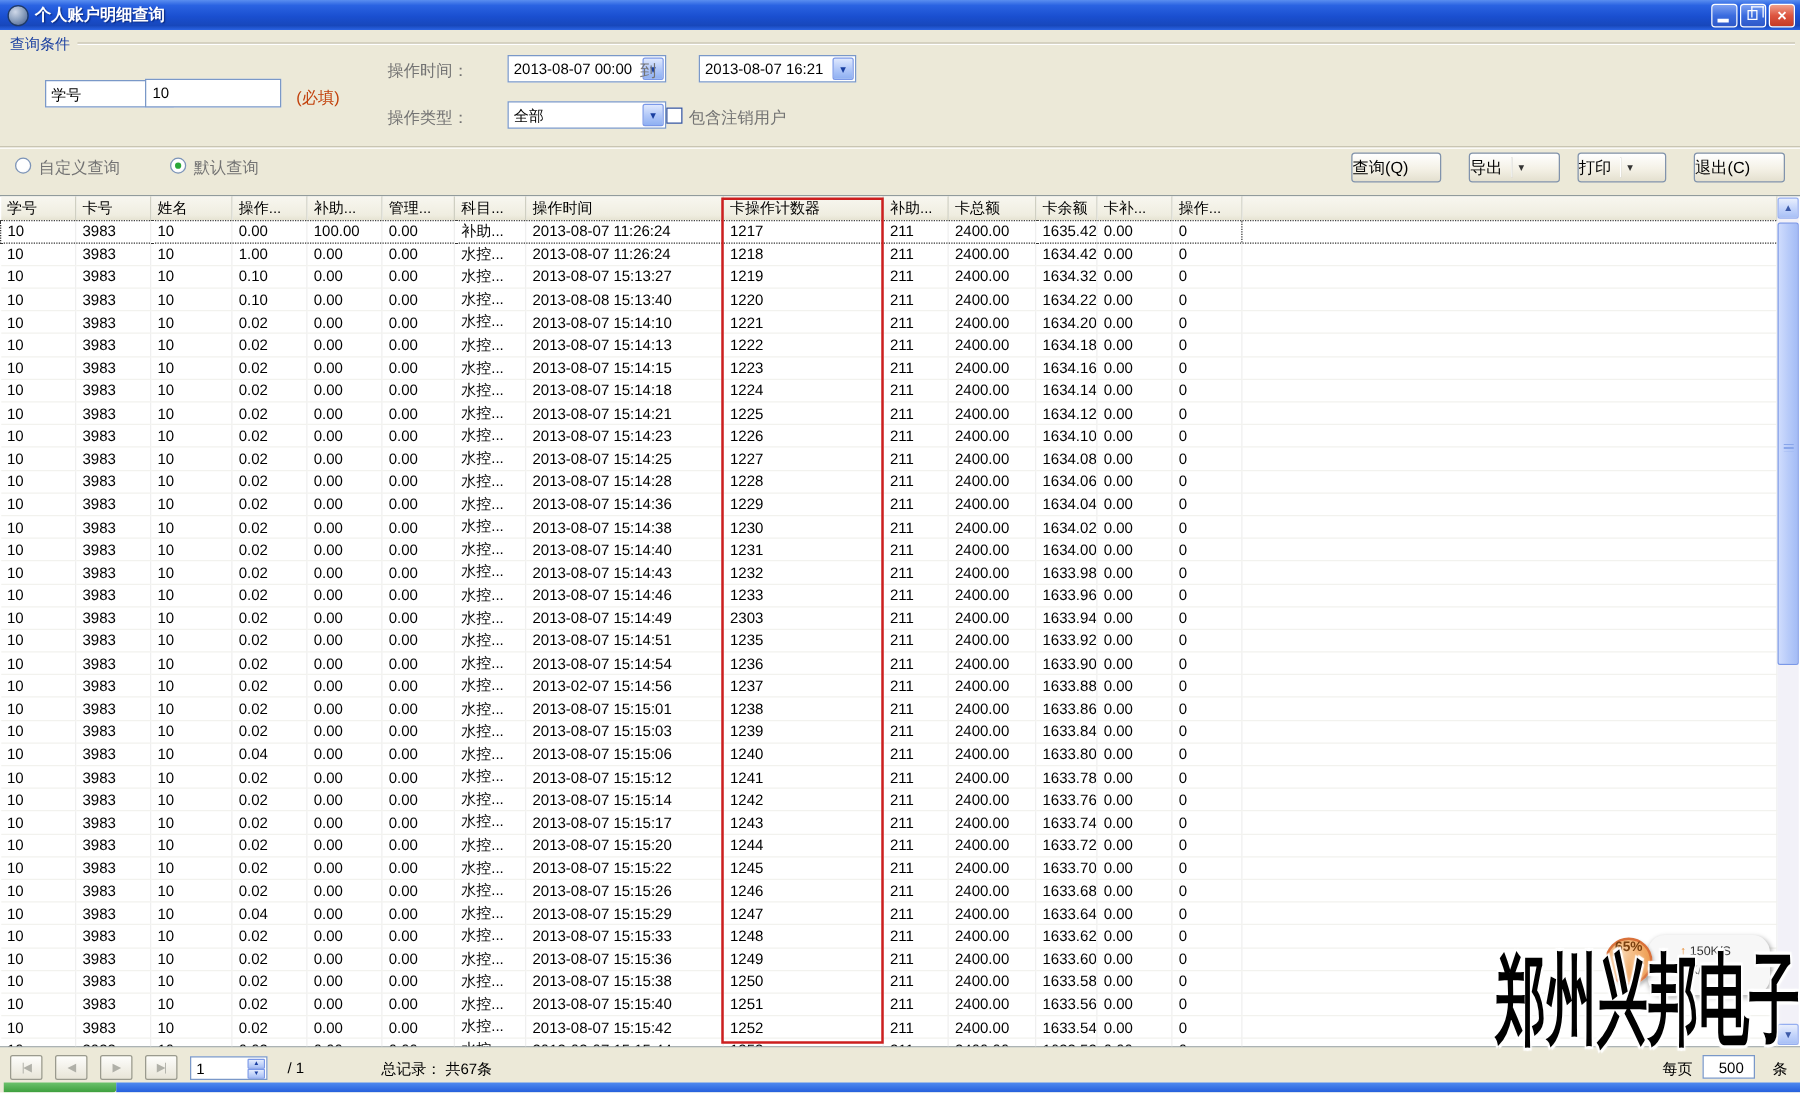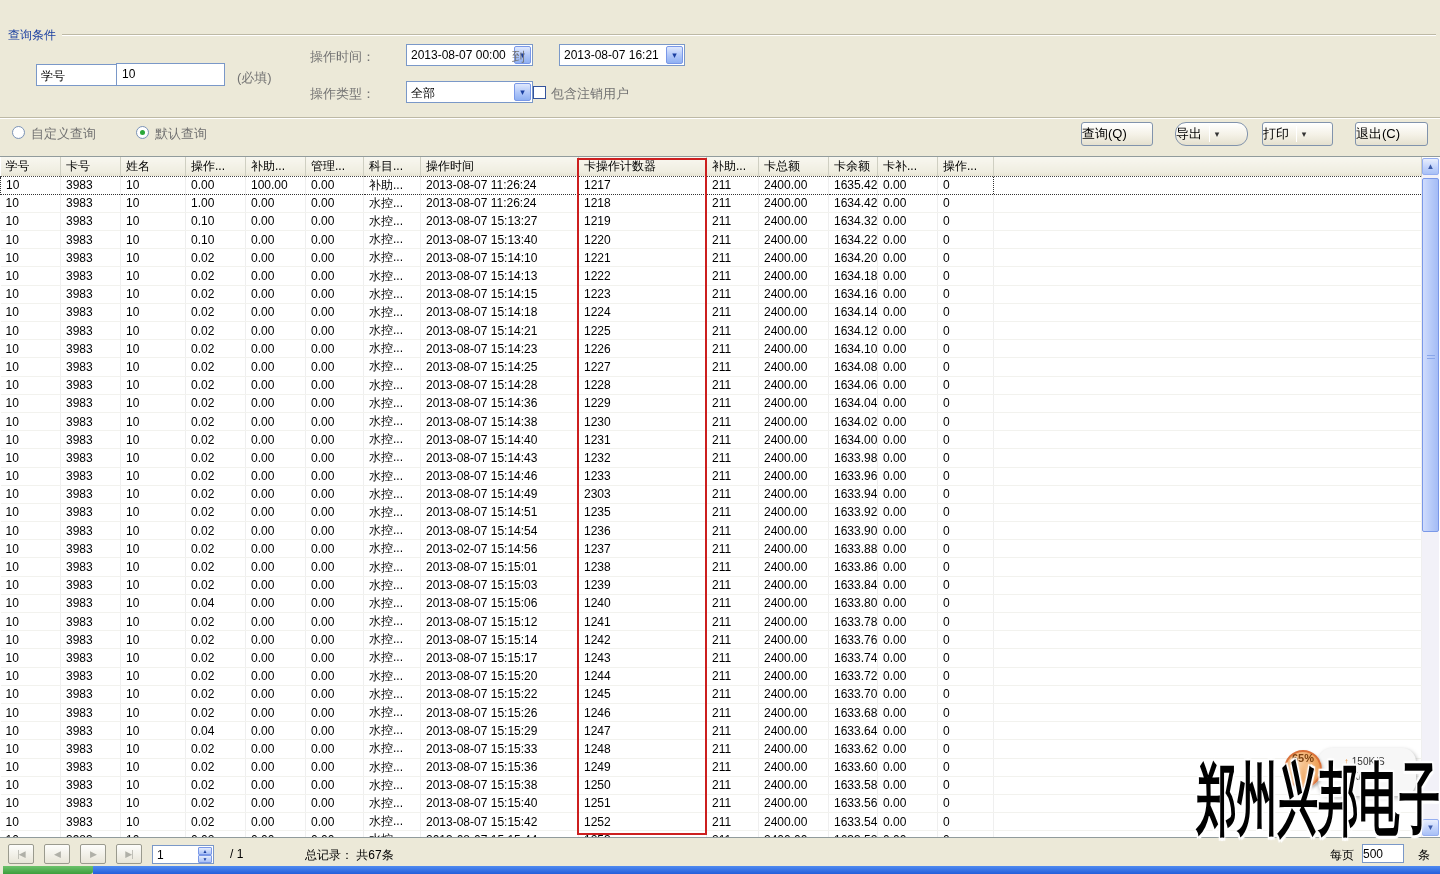--- a/index.html
+++ b/index.html
@@ -24,21 +24,21 @@
   .glyph-restore { position:absolute; left:5px; top:4px; width:8px; height:8px; border:1px solid #fff; background:transparent; }
   .glyph-restore:before { content:""; position:absolute; left:2px; top:-4px; width:8px; height:8px; border:1px solid #fff; border-bottom:none; }
   .glyph-close { color:#fff; font-size:13px; font-weight:bold; line-height:1; }
 
   
   .query-panel { position:absolute; left:0; top:24px; width:1440px; height:132px; background:#ece9d8; }
   .section-label { position:absolute; left:8px; top:3px; color:#1a3fa0; font-size:12px; }
   .groove { position:absolute; left:62px; right:4px; top:10px; height:2px;
     border-top:1px solid #bdb9a5; border-bottom:1px solid #fff; }
   .lbl { position:absolute; font-size:13px; color:#737373; }
-  .red { color:#737373; }
+  .red { color:#c2410c; }
   .combo { position:absolute; height:22px; background:#fff; border:1px solid #7a98c8; display:flex;margin-left:28px; }
   .combo .cval { flex:1; font-size:12px; padding:3px 4px; white-space:nowrap; overflow:hidden; }
   .combo .carrow { width:17px; flex:none; margin:1px; border:1px solid #7a98e8; border-radius:2px;
     background:linear-gradient(180deg,#dfe8fd 0%,#afc6f8 55%,#8fb0f2 100%);
     color:#1a3fa0; font-size:9px; display:flex; align-items:center; justify-content:center; }
   .txtinput { position:absolute; height:23px; background:#fff; border:1px solid #7a98c8;
     font-size:12px; padding:3px 5px; font-family:inherit; }
   .cb { position:absolute; width:13px; height:13px; background:#fff; border:1px solid #33539c; }
   .radio { position:absolute; width:13px; height:13px; border-radius:50%;
     border:1px solid #7c94b8; background:radial-gradient(circle at 40% 35%,#fff 60%,#dfe4ec 100%); }
@@ -80,21 +80,21 @@
   .statusbar { position:absolute; left:0; top:838px; width:1440px; height:28px; background:#ece9d8; }
   .navbtn { position:absolute; top:6px; width:26px; height:20px; border:1px solid #9a9a8e; border-radius:2px;
     background:linear-gradient(180deg,#fdfdfb 0%,#e8e5d8 100%); color:#b0b0a8; font-size:9px;
     display:flex; align-items:center; justify-content:center; letter-spacing:-1px; }
   .pageinput { position:absolute; left:152px; top:7px; width:62px; height:19px; background:#fff; border:1px solid #7a98c8; }
   .pageinput .pv { position:absolute; left:4px; top:2px; font-size:12px; }
   .spin { position:absolute; right:1px; top:1px; width:14px; height:15px; display:flex; flex-direction:column; }
   .spin span { flex:1; border:1px solid #7a98e8; border-radius:1px; font-size:5px; color:#1a3fa0;
     background:linear-gradient(180deg,#e4ecfd,#a8c0f6); display:flex; align-items:center; justify-content:center; }
   .stext { position:absolute; top:9px; font-size:12px; color:#000; }
-  .ppinput { position:absolute; left:1362px; top:6px; width:42px; height:19px; background:#fff; border:1px solid #7a98c8; font-size:12px; padding:2px 0; }
+  .ppinput { position:absolute; left:1362px; top:6px; width:42px; height:19px; background:#fff; border:1px solid #7a98c8; font-size:12px; padding:2px 12px; }
 
   
   .taskbar { position:absolute; left:0; top:866px; width:1440px; height:8px; background:#ece9d8; }
   .start-sliver { position:absolute; left:3px; top:0; width:90px; height:8px;
     background:linear-gradient(180deg,#6cc26c 0%,#3c9e3c 100%); border-radius:0 0 3px 0; }
   .task-blue { position:absolute; left:93px; top:0; width:1347px; height:8px;
     background:linear-gradient(180deg,#4f8af0 0%,#245edb 100%); }
 
   
   .watermark { position:absolute; right:0px; top:748px; z-index:60; font-size:70px; font-weight:bold;
@@ -110,20 +110,35 @@
     background:radial-gradient(circle at 40% 30%,#f8cda0 0%,#f0a45c 55%,#e8883a 100%);
     border:2px solid #d9713a; z-index:55; display:flex; align-items:flex-start; justify-content:center;
     box-shadow:1px 2px 3px rgba(0,0,0,.3); }
   .speed-badge span { font-size:11px; font-weight:bold; color:#7a4010; }
 </style>
 </head>
 <body>
 
 <div id="window">
 
+  <div class="titlebar">
+    <div class="app-icon"></div>
+    <div class="titletext">个人账户明细查询</div>
+    <div class="winbtns">
+      <div class="winbtn">
+          <span class="glyph-min"></span>
+        </div>
+      <div class="winbtn">
+          <span class="glyph-restore"></span>
+        </div>
+      <div class="winbtn close">
+          <span class="glyph-close">×</span>
+        </div>
+    </div>
+  </div>
 
   <div class="query-panel">
     <div class="section-label">查询条件</div>
     <div class="groove"></div>
 
     <div class="combo" style="left:8px; top:40px; width:103px;">
       <span class="cval">学号</span>
       <span class="carrow">▾</span>
     </div>
     <div class="txtinput" style="left:116px; top:39px; width:109px;">10</div>
@@ -152,21 +167,21 @@
 
     <div class="radio" style="left:12px; top:102px;"></div>
     <div class="lbl" style="left:31px; top:101px;">自定义查询</div>
     <div class="radio sel" style="left:136px; top:102px;"></div>
     <div class="lbl" style="left:155px; top:101px;">默认查询</div>
   </div>
 
   <div class="xpbtn" style="left:1081px; width:72px;">
     <span>查询(Q)</span>
   </div>
-  <div class="xpbtn" style="left:1175px; width:73px;border-radius:11px;">
+  <div class="xpbtn" style="left:1175px; width:73px;">
     <span>导出</span>
     <span class="split"></span>
     <span class="drop">▾</span>
   </div>
   <div class="xpbtn" style="left:1262px; width:71px;">
     <span>打印</span>
     <span class="split"></span>
     <span class="drop">▾</span>
   </div>
   <div class="xpbtn" style="left:1355px; width:73px;">
@@ -264,21 +279,21 @@
             <td></td>
           </tr>
           <tr>
             <td>10</td>
             <td>3983</td>
             <td>10</td>
             <td>0.10</td>
             <td>0.00</td>
             <td>0.00</td>
             <td>水控...</td>
-            <td>2013-08-07 15:13:40</td>
+            <td>2013-08-08 15:13:40</td>
             <td>1220</td>
             <td>211</td>
             <td>2400.00</td>
             <td>1634.22</td>
             <td>0.00</td>
             <td class="lastcol">0</td>
             <td></td>
           </tr>
           <tr>
             <td>10</td>

